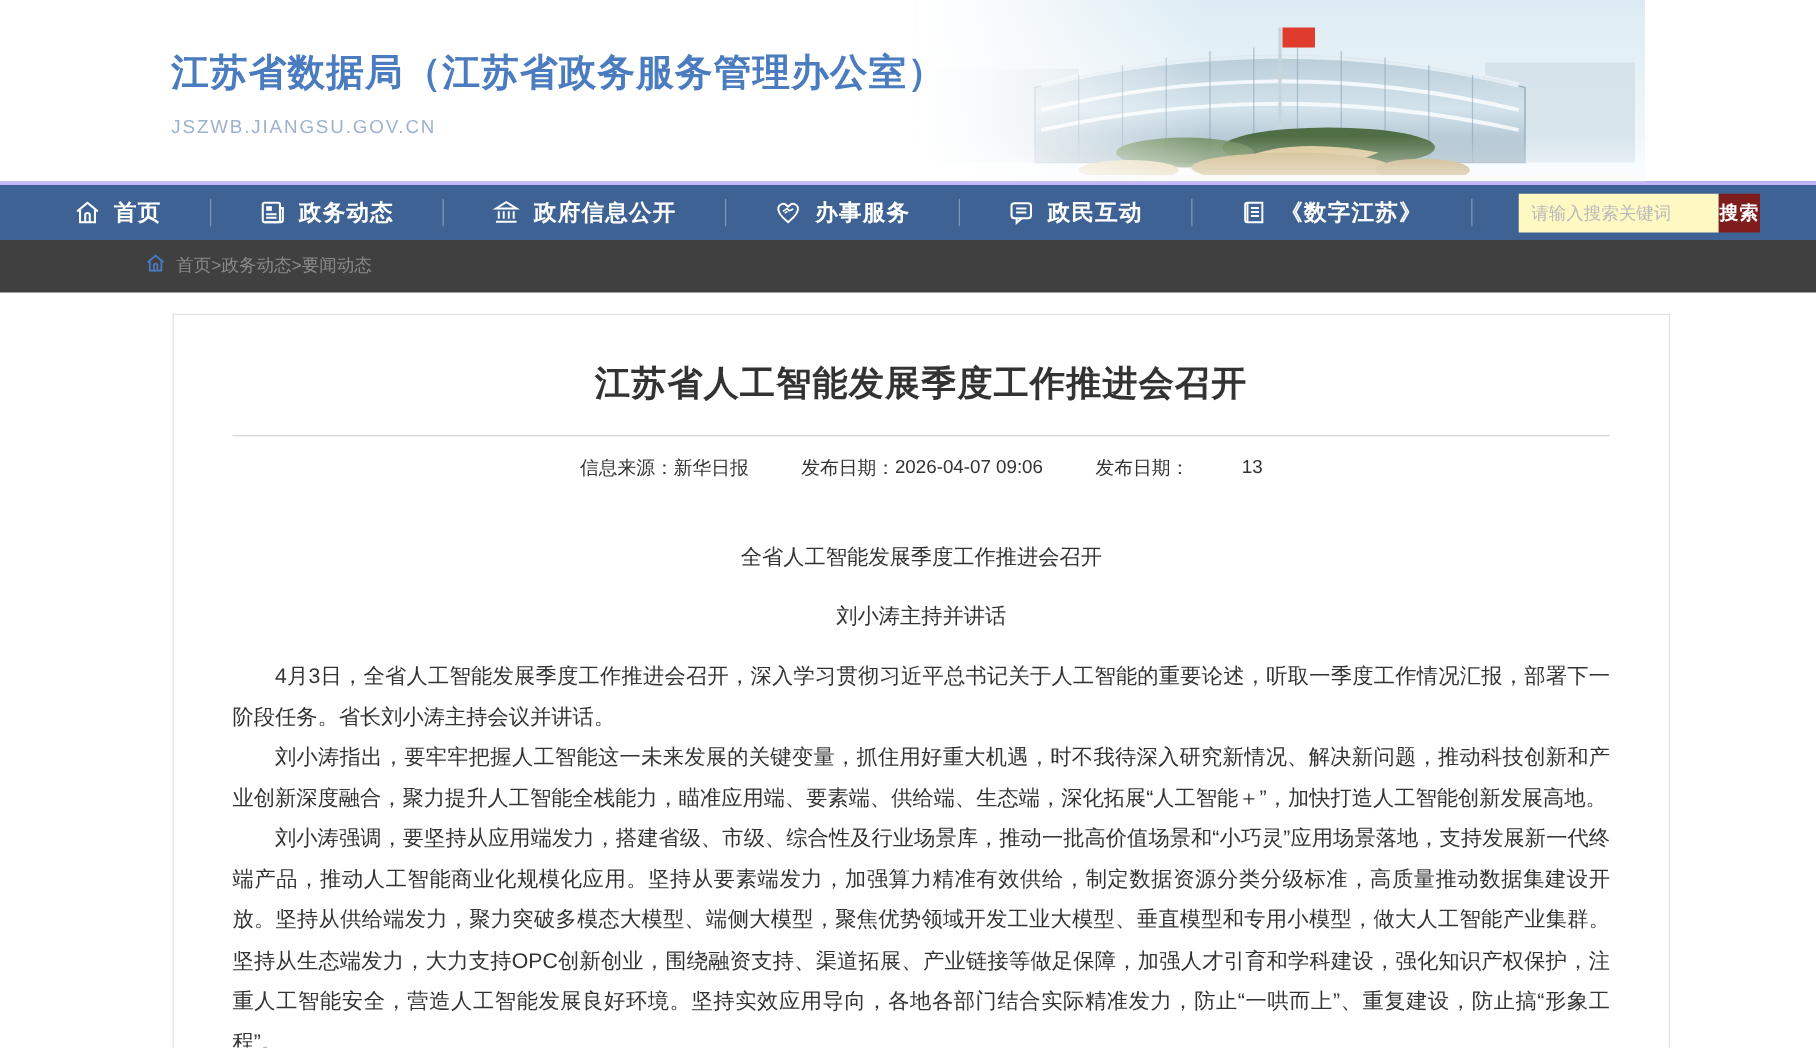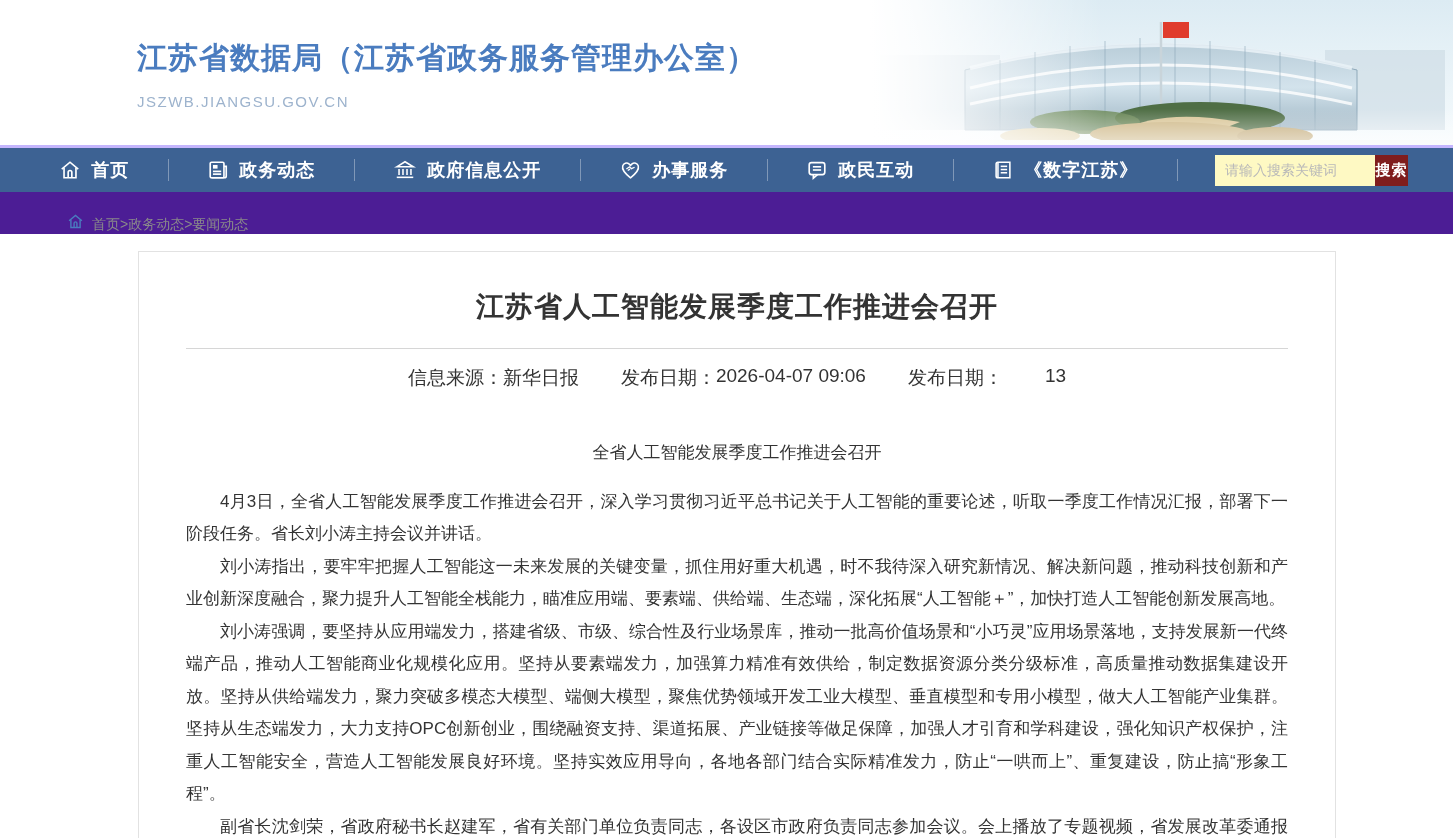--- a/index.html
+++ b/index.html
@@ -1,20 +1,20 @@
 <!DOCTYPE html>
 <html><head>
 <meta charset="utf-8">
 <style>
   * { margin:0; padding:0; box-sizing:border-box; }
   html,body { width:1453px; height:838px; overflow:hidden; background:#fff;
     font-family:"Liberation Sans","DejaVu Sans",sans-serif; }
 
   
-  .site-header { position:relative; width:1453px; height:145px; background:#fff; }
+  .site-header { position:relative; width:1316px; height:145px; background:#fff; }
   .header-text { position:absolute; left:137px; top:38px; z-index:3; }
   .site-title { font-size:30px; font-weight:bold; color:#4a7cbf; letter-spacing:1px; }
   .site-domain { margin-top:14px; font-size:15px; color:#9db3cd; letter-spacing:1.5px; }
   .header-photo { position:absolute; right:0; top:0; width:583px; height:145px; overflow:hidden; }
   .photo-fade { position:absolute; inset:0; z-index:2;
     background:linear-gradient(90deg,#ffffff 0%,rgba(255,255,255,0.85) 8%,rgba(255,255,255,0) 40%),
                linear-gradient(0deg,rgba(255,255,255,0.6) 0%,rgba(255,255,255,0) 25%); }
 
   
   .navbar { display:flex; align-items:center; width:1453px; height:47px;
@@ -26,33 +26,33 @@
   .nav-item svg { display:block; }
   .nav-divider { width:1px; height:22px; background:rgba(255,255,255,0.35); }
   .nav-search { display:flex; align-items:center; margin:0 45px 0 18px; }
   .search-input { width:160px; height:31px; border:none; outline:none; background:#fef9c3;
     padding:0 10px; font-size:14px; color:#444; }
   .search-input::placeholder { color:#b9b9b9; }
   .search-btn { width:33px; height:31px; border:none; background:#7f1d1d; color:#fff;
     font-size:15px; font-weight:bold; cursor:pointer; letter-spacing:1px; }
 
   
-  .breadcrumb-bar { display:flex; align-items:flex-end; width:1453px; height:42px;
-    background:#4c1d95; padding-left:67px; gap:8px; }
+  .breadcrumb-bar { display:flex; align-items:center; width:1453px; height:42px;
+    background:#404040; padding-left:116px; gap:8px; }
   .breadcrumb-text { font-size:14px; color:#8a8a8a; cursor:pointer; }
 
   
   .content-area { width:1453px; background:#fff; }
   .article-card { width:1198px; margin-left:138px; margin-top:17px; background:#fff;
     border:1px solid #e2e2e2; padding:28px 47px 40px 47px; min-height:570px; }
   .article-title { text-align:center; font-size:28px; font-weight:bold; color:#333;
     letter-spacing:1px; padding:8px 0 22px 0; }
   .title-rule { border:none; border-top:1px solid #d6d6d6; }
   .article-meta { display:flex; justify-content:center; align-items:center; gap:42px;
-    padding:16px 0 10px 0; font-size:19px; color:#333; }
+    padding:16px 0 10px 0; font-size:15px; color:#333; }
   .meta-item { display:flex; }
   .meta-views .value { margin-left:42px; }
   .article-body { margin-top:36px; color:#333; font-size:17px; line-height:32.5px; }
   .headline-line { text-align:center; }
   .headline-line.first { margin-bottom:14px; }
   .body-paragraphs { margin-top:16px; }
   .body-paragraphs p { text-indent:2em; text-align:justify; }
 </style>
 </head>
 <body>
@@ -230,20 +230,21 @@
         <span>2026-04-07 09:06</span>
       </span>
       <span class="meta-item meta-views">
         <span>发布日期：</span>
         <span class="value">13</span>
       </span>
     </div>
 
     <div class="article-body">
       <div class="headline-line first">全省人工智能发展季度工作推进会召开</div>
+      <div class="headline-line">刘小涛主持并讲话</div>
       <div class="body-paragraphs">
         <p>4月3日，全省人工智能发展季度工作推进会召开，深入学习贯彻习近平总书记关于人工智能的重要论述，听取一季度工作情况汇报，部署下一阶段任务。省长刘小涛主持会议并讲话。</p>
         <p>刘小涛指出，要牢牢把握人工智能这一未来发展的关键变量，抓住用好重大机遇，时不我待深入研究新情况、解决新问题，推动科技创新和产业创新深度融合，聚力提升人工智能全栈能力，瞄准应用端、要素端、供给端、生态端，深化拓展“人工智能＋”，加快打造人工智能创新发展高地。</p>
         <p>刘小涛强调，要坚持从应用端发力，搭建省级、市级、综合性及行业场景库，推动一批高价值场景和“小巧灵”应用场景落地，支持发展新一代终端产品，推动人工智能商业化规模化应用。坚持从要素端发力，加强算力精准有效供给，制定数据资源分类分级标准，高质量推动数据集建设开放。坚持从供给端发力，聚力突破多模态大模型、端侧大模型，聚焦优势领域开发工业大模型、垂直模型和专用小模型，做大人工智能产业集群。坚持从生态端发力，大力支持OPC创新创业，围绕融资支持、渠道拓展、产业链接等做足保障，加强人才引育和学科建设，强化知识产权保护，注重人工智能安全，营造人工智能发展良好环境。坚持实效应用导向，各地各部门结合实际精准发力，防止“一哄而上”、重复建设，防止搞“形象工程”。</p>
         <p>副省长沈剑荣，省政府秘书长赵建军，省有关部门单位负责同志，各设区市政府负责同志参加会议。会上播放了专题视频，省发展改革委通报有关情况，省科技厅、省工业和信息化厅、省商务厅、省数据局、省高投集团和南京市、苏州市、南通市、盐城市发言。</p>
       </div>
     </div>
   </div>
 </div>
 

